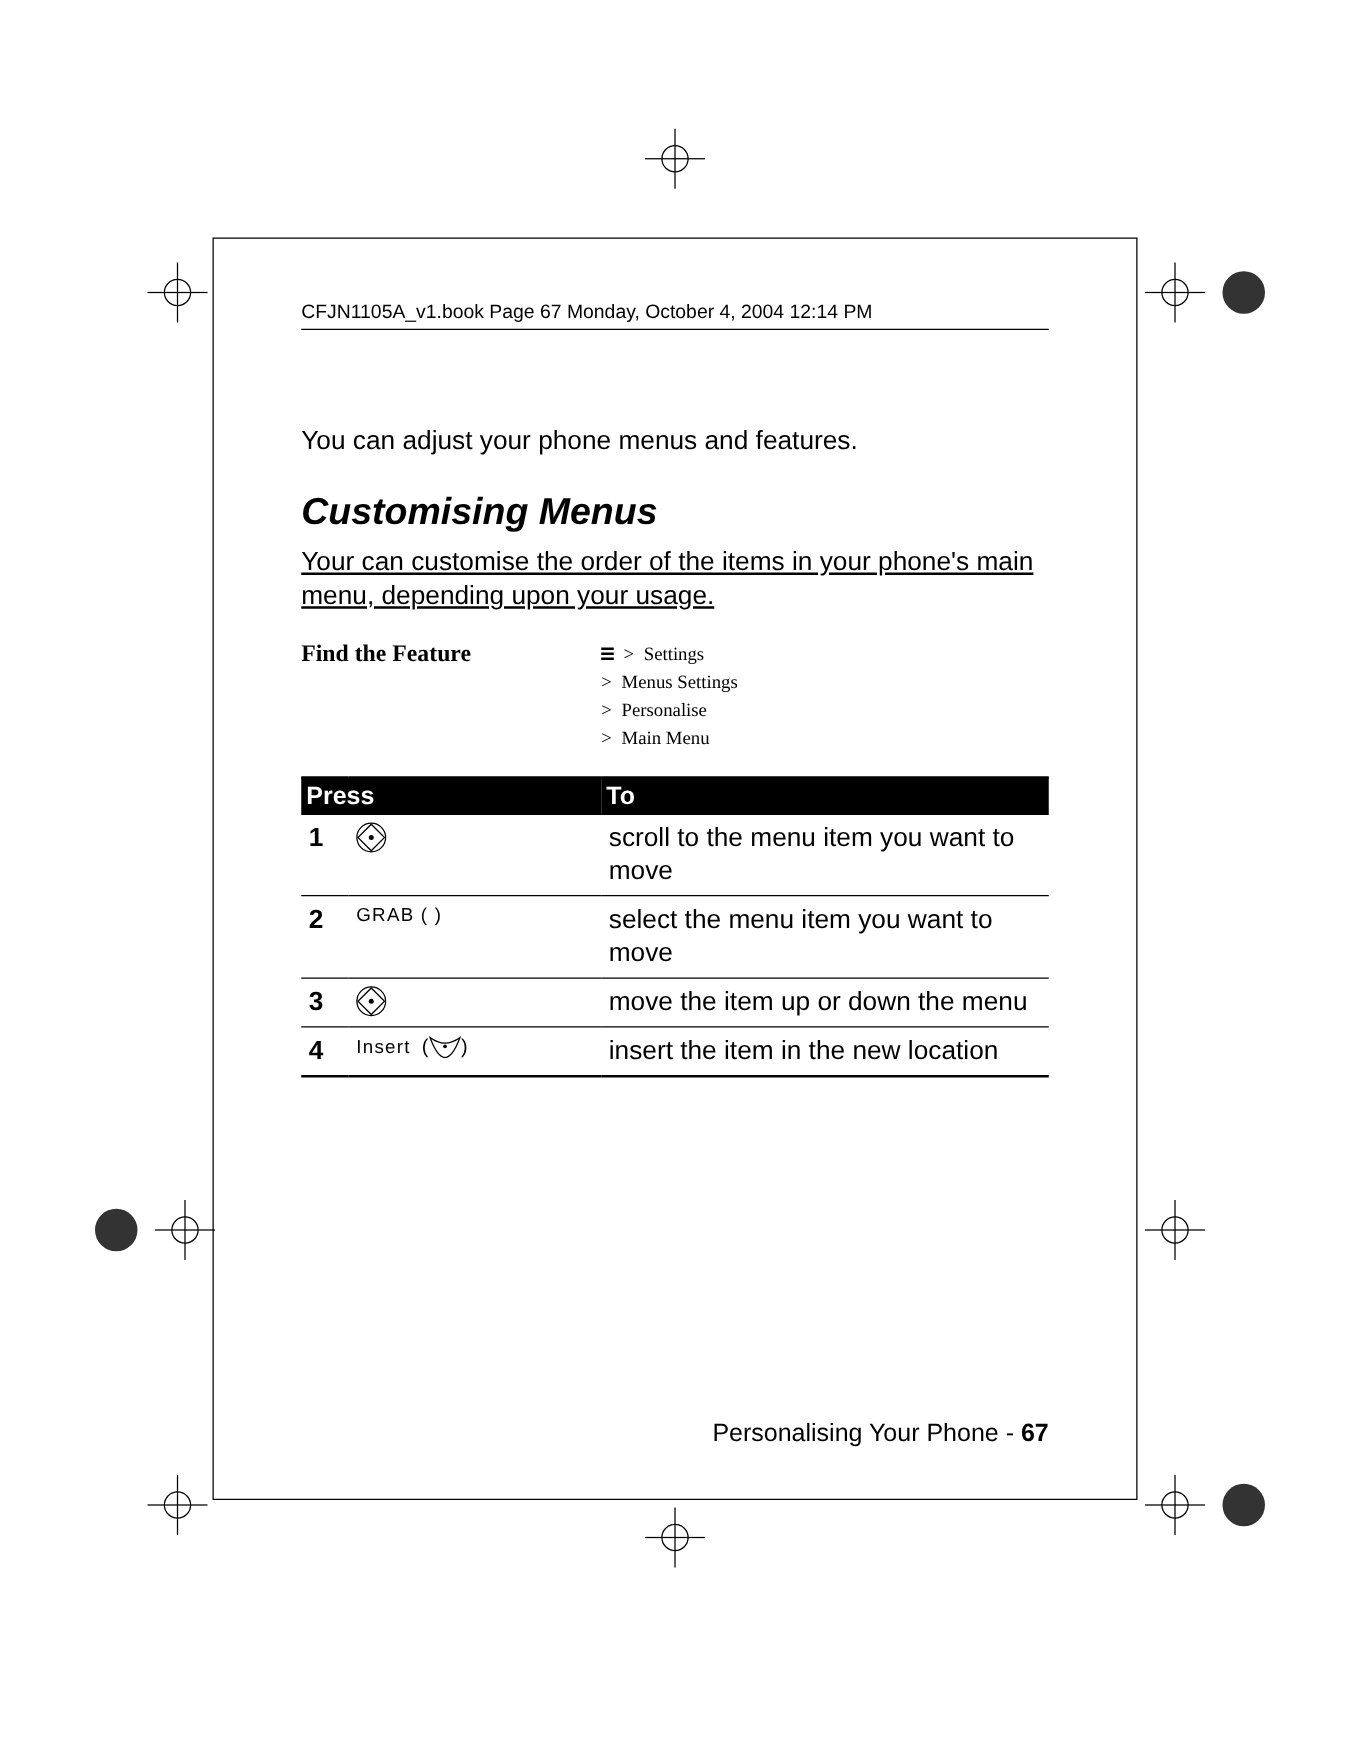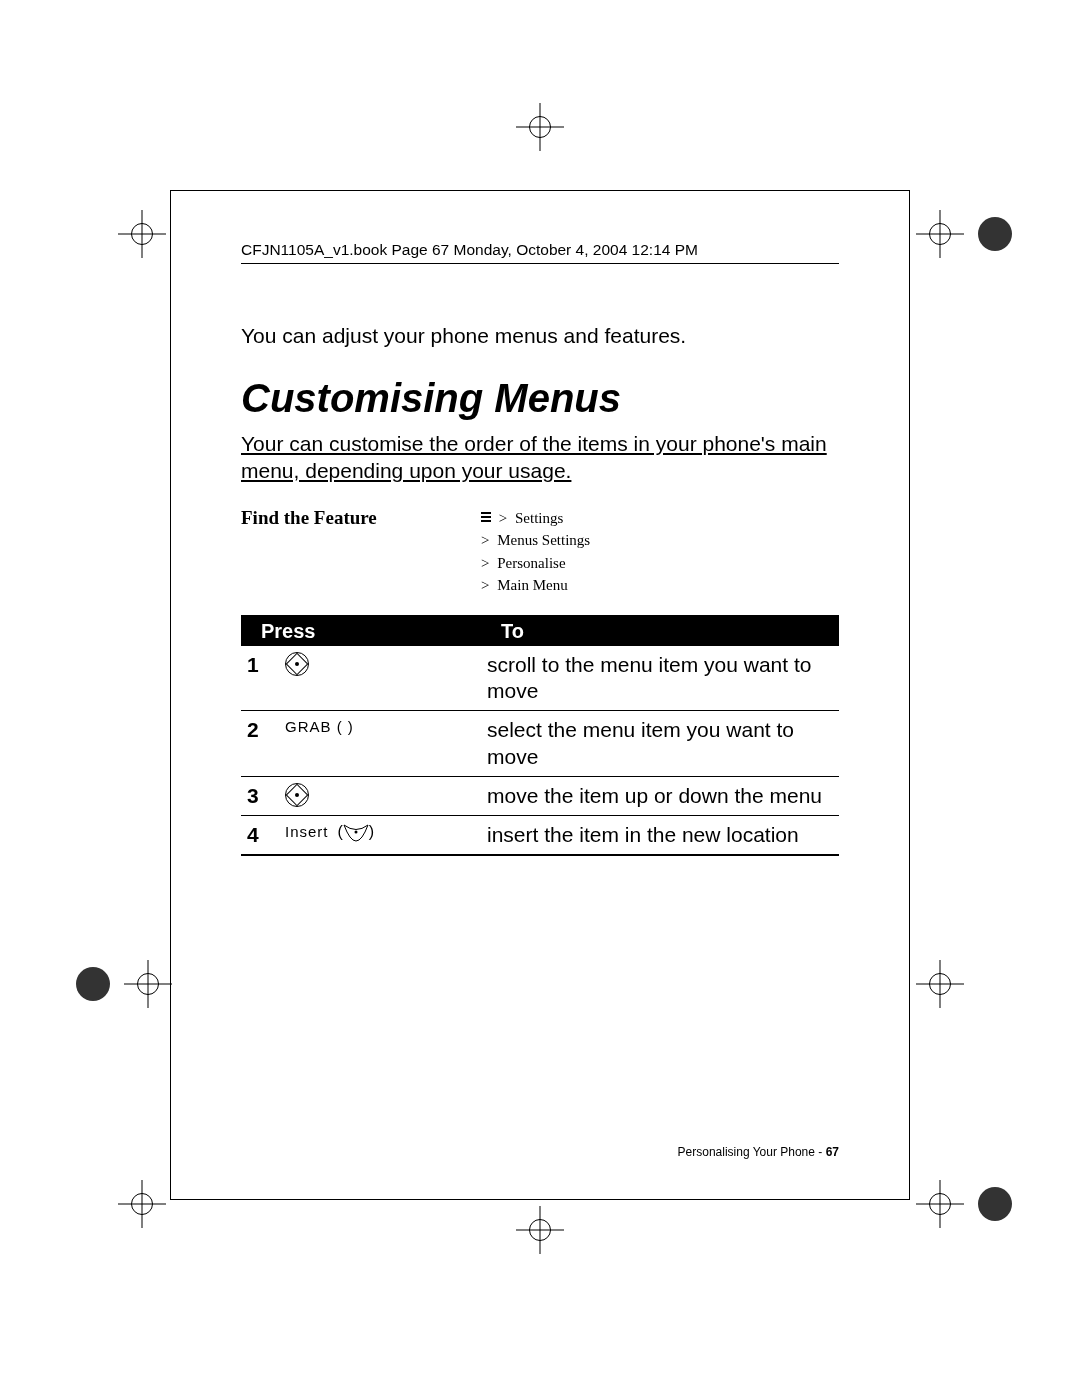--- a/index.html
+++ b/index.html
@@ -19,38 +19,38 @@
     width: 740px;
     height: 1010px;
     border: 1px solid #000;
     box-sizing: border-box;
     padding: 50px 70px 40px 70px;
   }
   .header-line {
     font-size: 15.5px;
     border-bottom: 1px solid #000;
     padding-bottom: 4px;
-    margin-bottom: 60px;
+    margin-bottom: 77px;
   }
   .title {
     font-weight: 900;
     font-style: italic;
     font-size: 44px;
     line-height: 1.05;
     margin-bottom: 40px;
     letter-spacing: 0.5px;
   }
   .intro {
     font-size: 21px;
     margin-bottom: 28px;
   }
   .section-heading {
     font-weight: 900;
     font-style: italic;
-    font-size: 40px;
+    font-size: 30px;
     margin-bottom: 10px;
   }
   .section-body {
     font-size: 21px;
     line-height: 1.28;
     margin-bottom: 22px;
     text-decoration: underline;
   }
   .find-feature-row {
     display: flex;
@@ -84,21 +84,21 @@
     font-size: 21px;
     border-top: 2px solid #000;
     border-bottom: 2px solid #000;
   }
   .steps-table thead th {
     background: #000;
     color: #fff;
     text-align: left;
     font-weight: 700;
     font-size: 20px;
-    padding: 3px 20px;
+    padding: 3px 4px;
   }
   .steps-table td {
     vertical-align: top;
     padding: 6px 6px;
     border-bottom: 1px solid #000;
     line-height: 1.25;
   }
   .steps-table tbody tr:last-child td { border-bottom: none; }
   .step-num { width: 26px; font-weight:700;}
   .step-press { width: 190px; font-size: 16px; margin-left: 43px; }
@@ -129,21 +129,21 @@
   .ok-key {
     display:inline-block;
     position:relative;
     vertical-align:middle;
   }
   .ok-key svg{display:block;}
   .footer {
     position: absolute;
     bottom: 40px;
     right: 70px;
-    font-size: 12px;
+    font-size: 20px;
   }
   .footer .pg { font-weight: 700; }
   .cross {
     position: relative;
     width: 48px; height: 48px;
   }
   .cross::before, .cross::after {
     content:"";
     position:absolute;
     background:#000;

